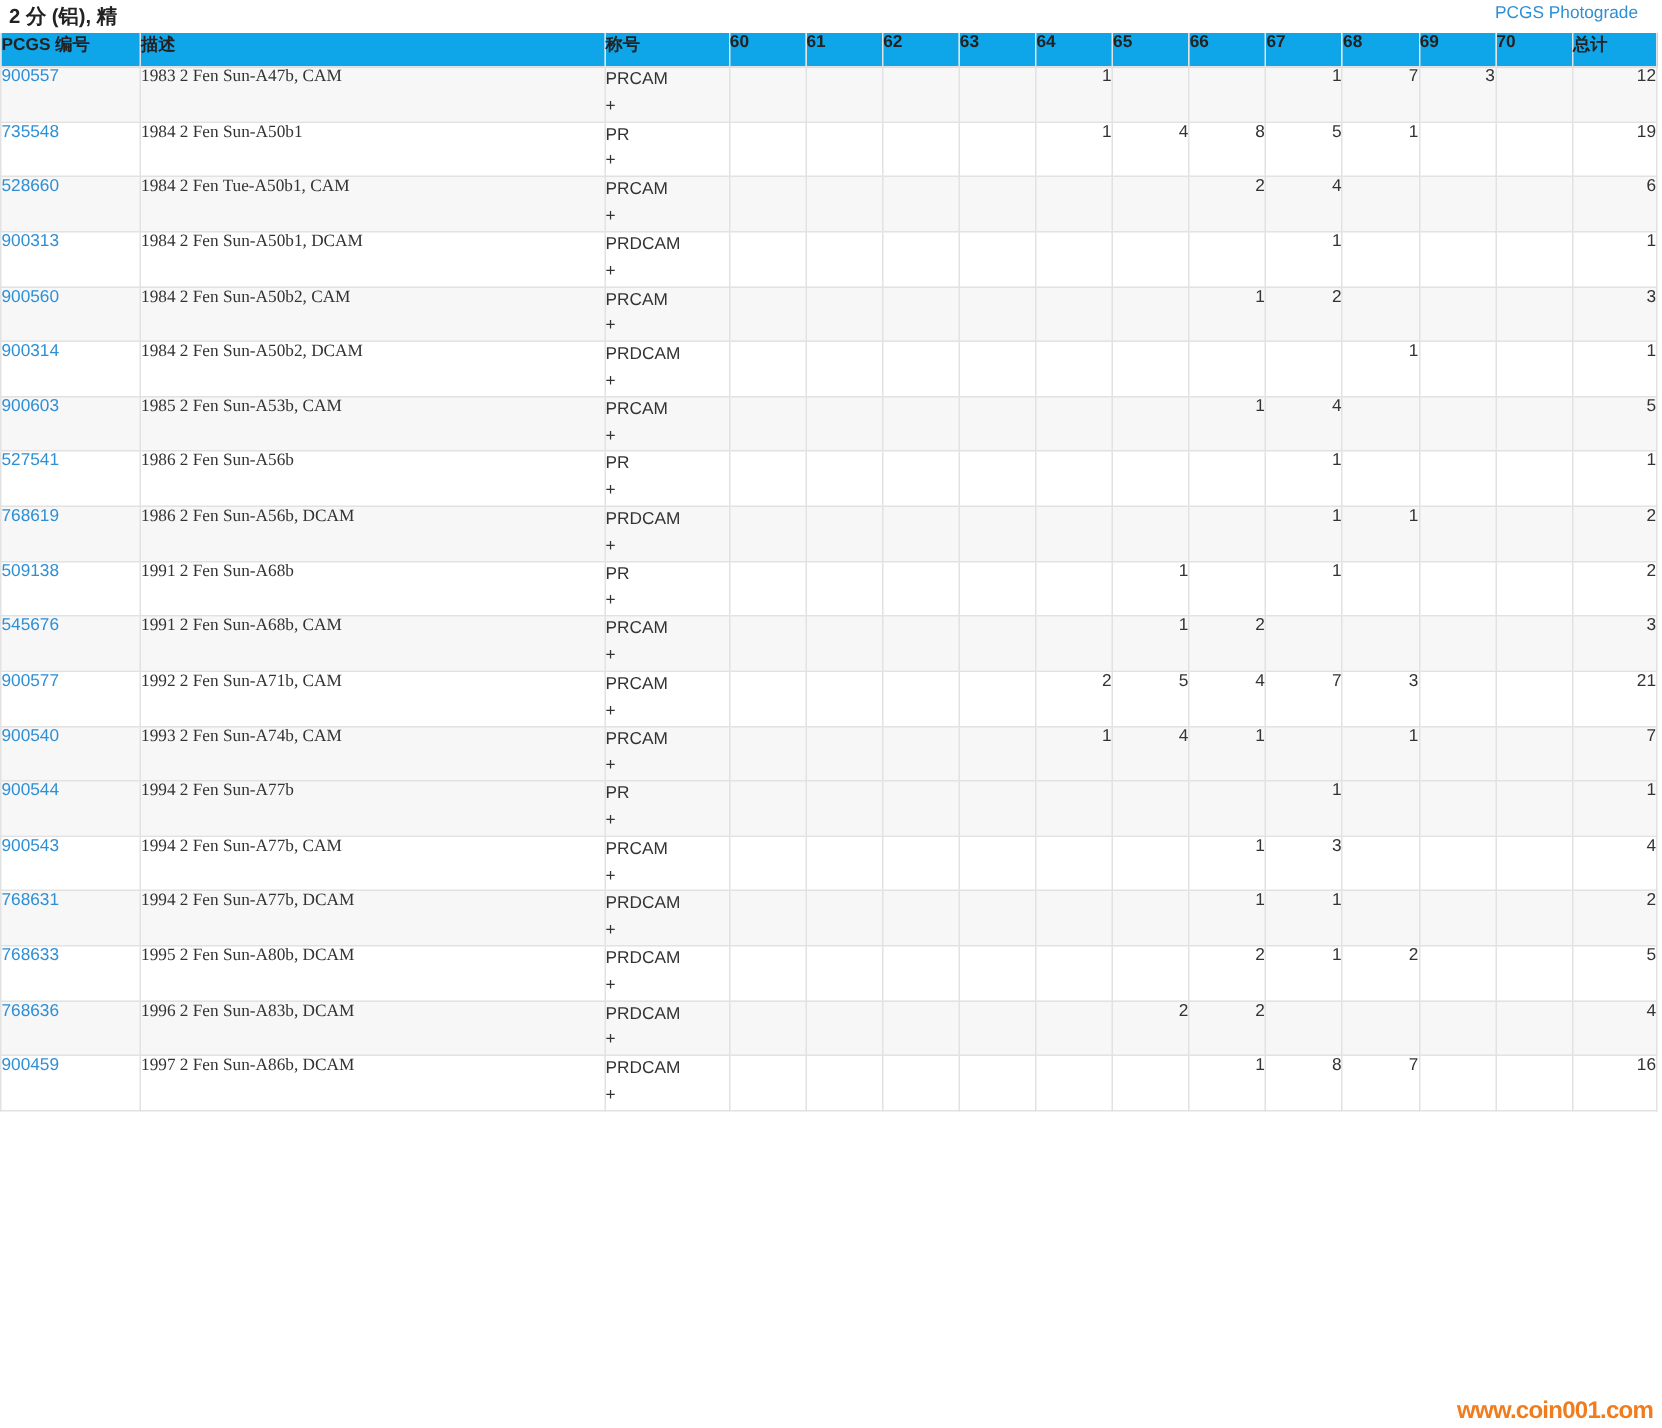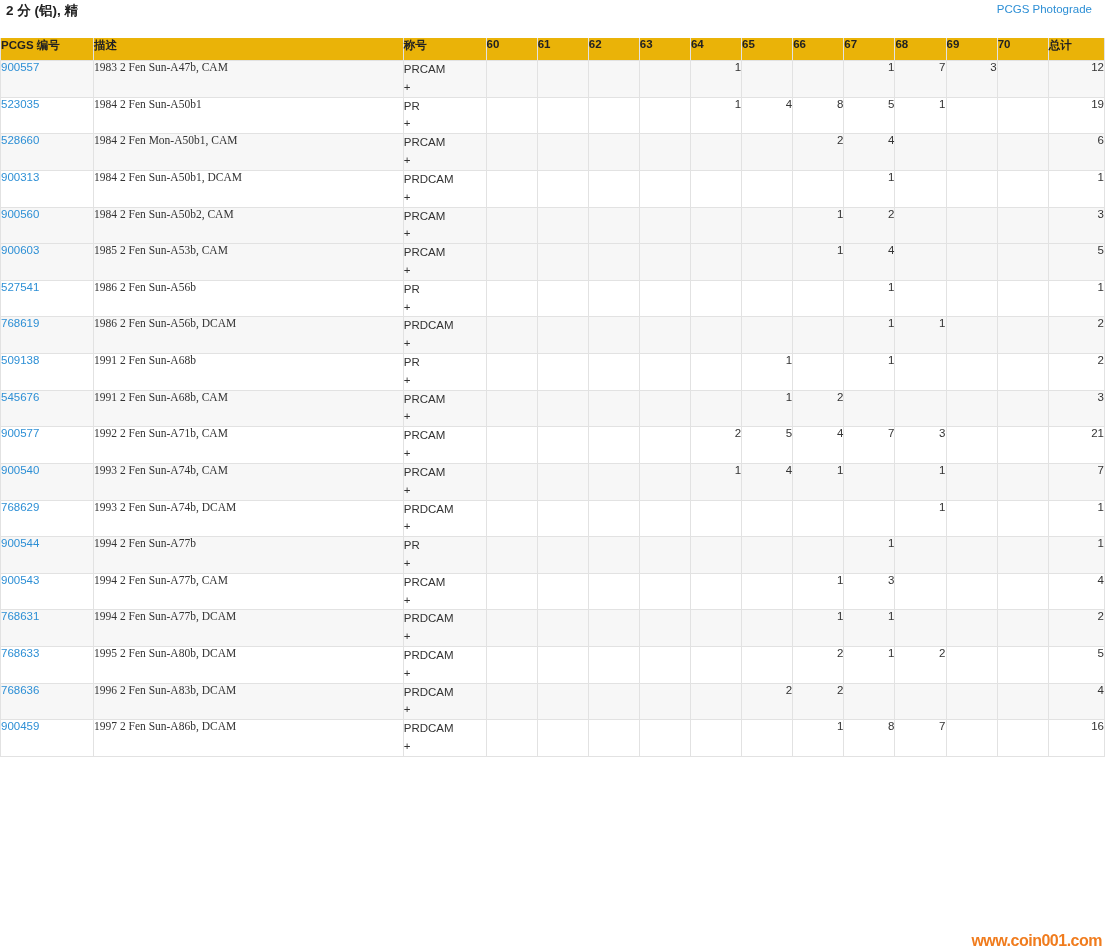--- a/index.html
+++ b/index.html
@@ -16,21 +16,21 @@
   }
   .page {
     position: relative;
     width: 1108px;
     min-height: 952px;
     overflow: hidden;
   }
   .top-bar {
     position: relative;
     height: 22px;
-    padding: 16px 4px 0 6px;
+    padding: 0 4px 0 6px;
   }
   .page-title {
     position: absolute;
     left: 6px;
     top: 2px;
     font-size: 13.5px;
     font-weight: bold;
     color: #222222;
     letter-spacing: 0;
   }
@@ -52,21 +52,21 @@
   table.grade-table th,
   table.grade-table td {
     border: 1px solid #e2e2e2;
     border-top: none;
     padding: 0;
     vertical-align: top;
   }
   thead th {
     border-top: 1px solid #cfcfcf;
     border-bottom: 1px solid #cfcfcf;
-    background: #eab308;
+    background: #0ea5e9;
     font-size: 11.5px;
     font-weight: bold;
     color: #222222;
     height: 22px;
     padding: 3px 6px 3px 6px;
     white-space: nowrap;
   }
   thead th.num-col,
   thead th.total-col {
     text-align: left;
@@ -189,39 +189,39 @@
           <td class="num">1</td>
           <td class="num"></td>
           <td class="num"></td>
           <td class="num">1</td>
           <td class="num">7</td>
           <td class="num">3</td>
           <td class="num"></td>
           <td class="total">12</td>
         </tr>
         <tr class="even">
-          <td class="cert"><a>523035</a></td>
+          <td class="cert"><a>735548</a></td>
           <td class="desc">1984 2 Fen Sun-A50b1</td>
           <td class="designation"><span>PR</span><span class="plus">+</span></td>
           <td class="num"></td>
           <td class="num"></td>
           <td class="num"></td>
           <td class="num"></td>
           <td class="num">1</td>
           <td class="num">4</td>
           <td class="num">8</td>
           <td class="num">5</td>
           <td class="num">1</td>
           <td class="num"></td>
           <td class="num"></td>
           <td class="total">19</td>
         </tr>
         <tr class="odd">
           <td class="cert"><a>528660</a></td>
-          <td class="desc">1984 2 Fen Mon-A50b1, CAM</td>
+          <td class="desc">1984 2 Fen Tue-A50b1, CAM</td>
           <td class="designation"><span>PRCAM</span><span class="plus">+</span></td>
           <td class="num"></td>
           <td class="num"></td>
           <td class="num"></td>
           <td class="num"></td>
           <td class="num"></td>
           <td class="num"></td>
           <td class="num">2</td>
           <td class="num">4</td>
           <td class="num"></td>
@@ -255,20 +255,37 @@
           <td class="num"></td>
           <td class="num"></td>
           <td class="num"></td>
           <td class="num"></td>
           <td class="num">1</td>
           <td class="num">2</td>
           <td class="num"></td>
           <td class="num"></td>
           <td class="num"></td>
           <td class="total">3</td>
+        </tr>
+        <tr class="even">
+          <td class="cert"><a>900314</a></td>
+          <td class="desc">1984 2 Fen Sun-A50b2, DCAM</td>
+          <td class="designation"><span>PRDCAM</span><span class="plus">+</span></td>
+          <td class="num"></td>
+          <td class="num"></td>
+          <td class="num"></td>
+          <td class="num"></td>
+          <td class="num"></td>
+          <td class="num"></td>
+          <td class="num"></td>
+          <td class="num"></td>
+          <td class="num">1</td>
+          <td class="num"></td>
+          <td class="num"></td>
+          <td class="total">1</td>
         </tr>
         <tr class="odd">
           <td class="cert"><a>900603</a></td>
           <td class="desc">1985 2 Fen Sun-A53b, CAM</td>
           <td class="designation"><span>PRCAM</span><span class="plus">+</span></td>
           <td class="num"></td>
           <td class="num"></td>
           <td class="num"></td>
           <td class="num"></td>
           <td class="num"></td>
@@ -374,37 +391,20 @@
           <td class="num"></td>
           <td class="num"></td>
           <td class="num">1</td>
           <td class="num">4</td>
           <td class="num">1</td>
           <td class="num"></td>
           <td class="num">1</td>
           <td class="num"></td>
           <td class="num"></td>
           <td class="total">7</td>
-        </tr>
-        <tr class="even">
-          <td class="cert"><a>768629</a></td>
-          <td class="desc">1993 2 Fen Sun-A74b, DCAM</td>
-          <td class="designation"><span>PRDCAM</span><span class="plus">+</span></td>
-          <td class="num"></td>
-          <td class="num"></td>
-          <td class="num"></td>
-          <td class="num"></td>
-          <td class="num"></td>
-          <td class="num"></td>
-          <td class="num"></td>
-          <td class="num"></td>
-          <td class="num">1</td>
-          <td class="num"></td>
-          <td class="num"></td>
-          <td class="total">1</td>
         </tr>
         <tr class="odd">
           <td class="cert"><a>900544</a></td>
           <td class="desc">1994 2 Fen Sun-A77b</td>
           <td class="designation"><span>PR</span><span class="plus">+</span></td>
           <td class="num"></td>
           <td class="num"></td>
           <td class="num"></td>
           <td class="num"></td>
           <td class="num"></td>

